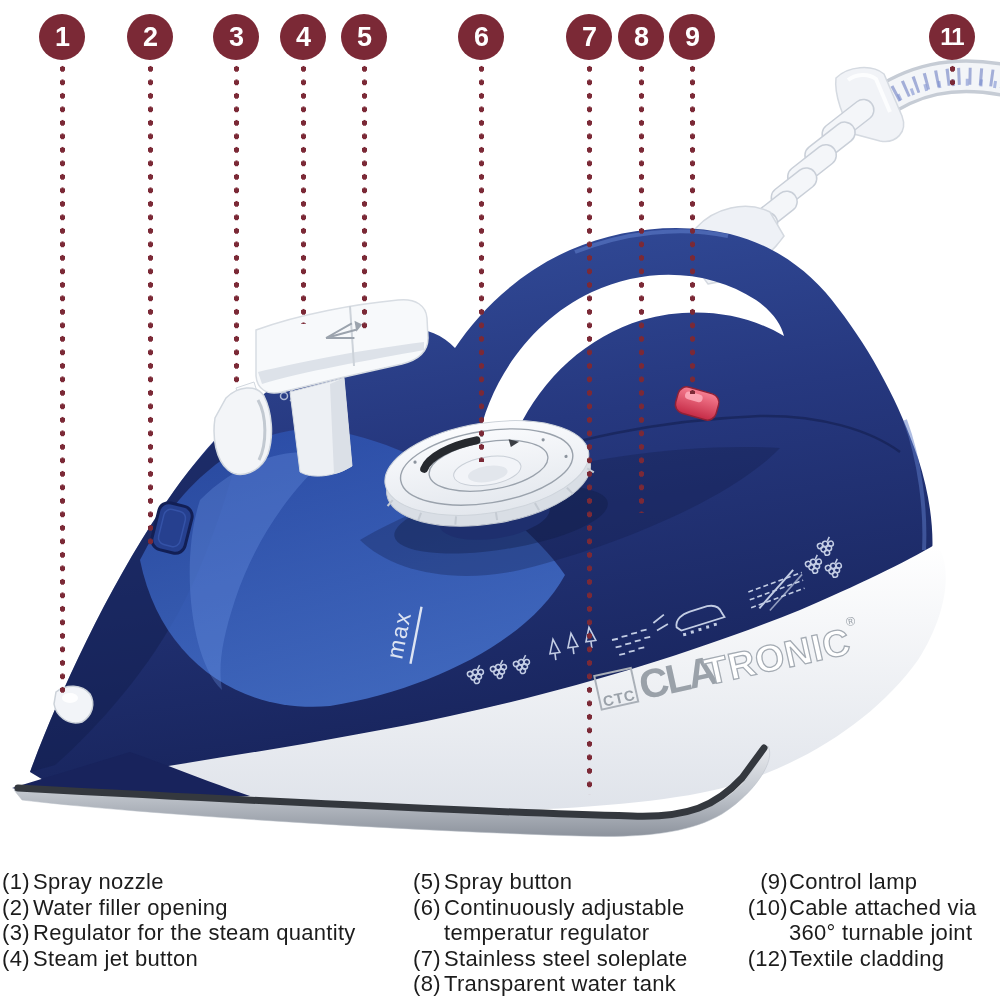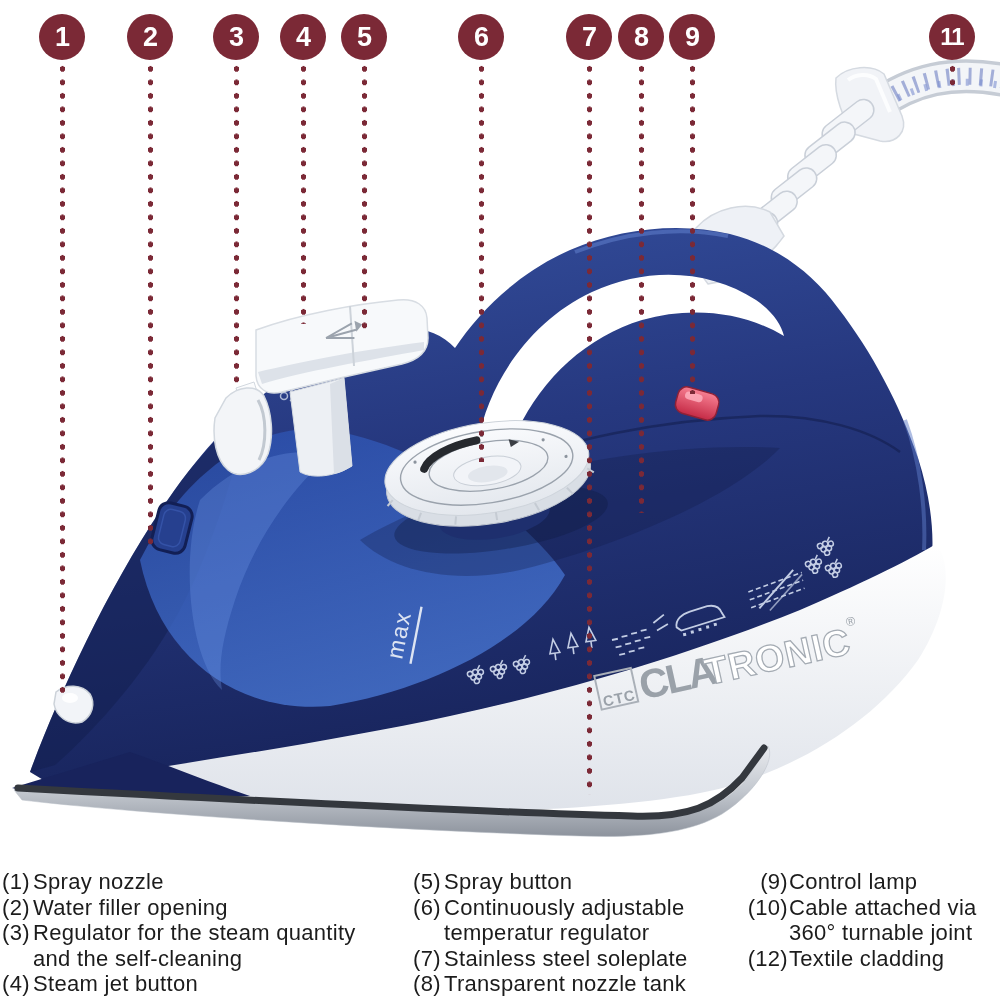--- a/index.html
+++ b/index.html
@@ -320,21 +320,20 @@
     <div class="legend-row">
         <span class="ln-num">(2)</span>
         <span class="ln-text">Water filler opening</span>
       </div>
     <div class="legend-row">
         <span class="ln-num">(3)</span>
         <span class="ln-text">Regulator for the steam quantity</span>
       </div>
     <div class="legend-row">
         <span class="ln-num"></span>
-        <span class="ln-text">and the self-cleaning</span>
       </div>
     <div class="legend-row">
         <span class="ln-num">(4)</span>
         <span class="ln-text">Steam jet button</span>
       </div>
   </div>
   <div class="legend-col" id="legend-col-2">
     <div class="legend-row">
         <span class="ln-num">(5)</span>
         <span class="ln-text">Spray button</span>
@@ -346,21 +345,21 @@
     <div class="legend-row">
         <span class="ln-num"></span>
         <span class="ln-text">temperatur regulator</span>
       </div>
     <div class="legend-row">
         <span class="ln-num">(7)</span>
         <span class="ln-text">Stainless steel soleplate</span>
       </div>
     <div class="legend-row">
         <span class="ln-num">(8)</span>
-        <span class="ln-text">Transparent nozzle tank</span>
+        <span class="ln-text">Transparent water tank</span>
       </div>
   </div>
   <div class="legend-col" id="legend-col-3">
     <div class="legend-row">
         <span class="ln-num">(9)</span>
         <span class="ln-text">Control lamp</span>
       </div>
     <div class="legend-row">
         <span class="ln-num">(10)</span>
         <span class="ln-text">Cable attached via</span>

